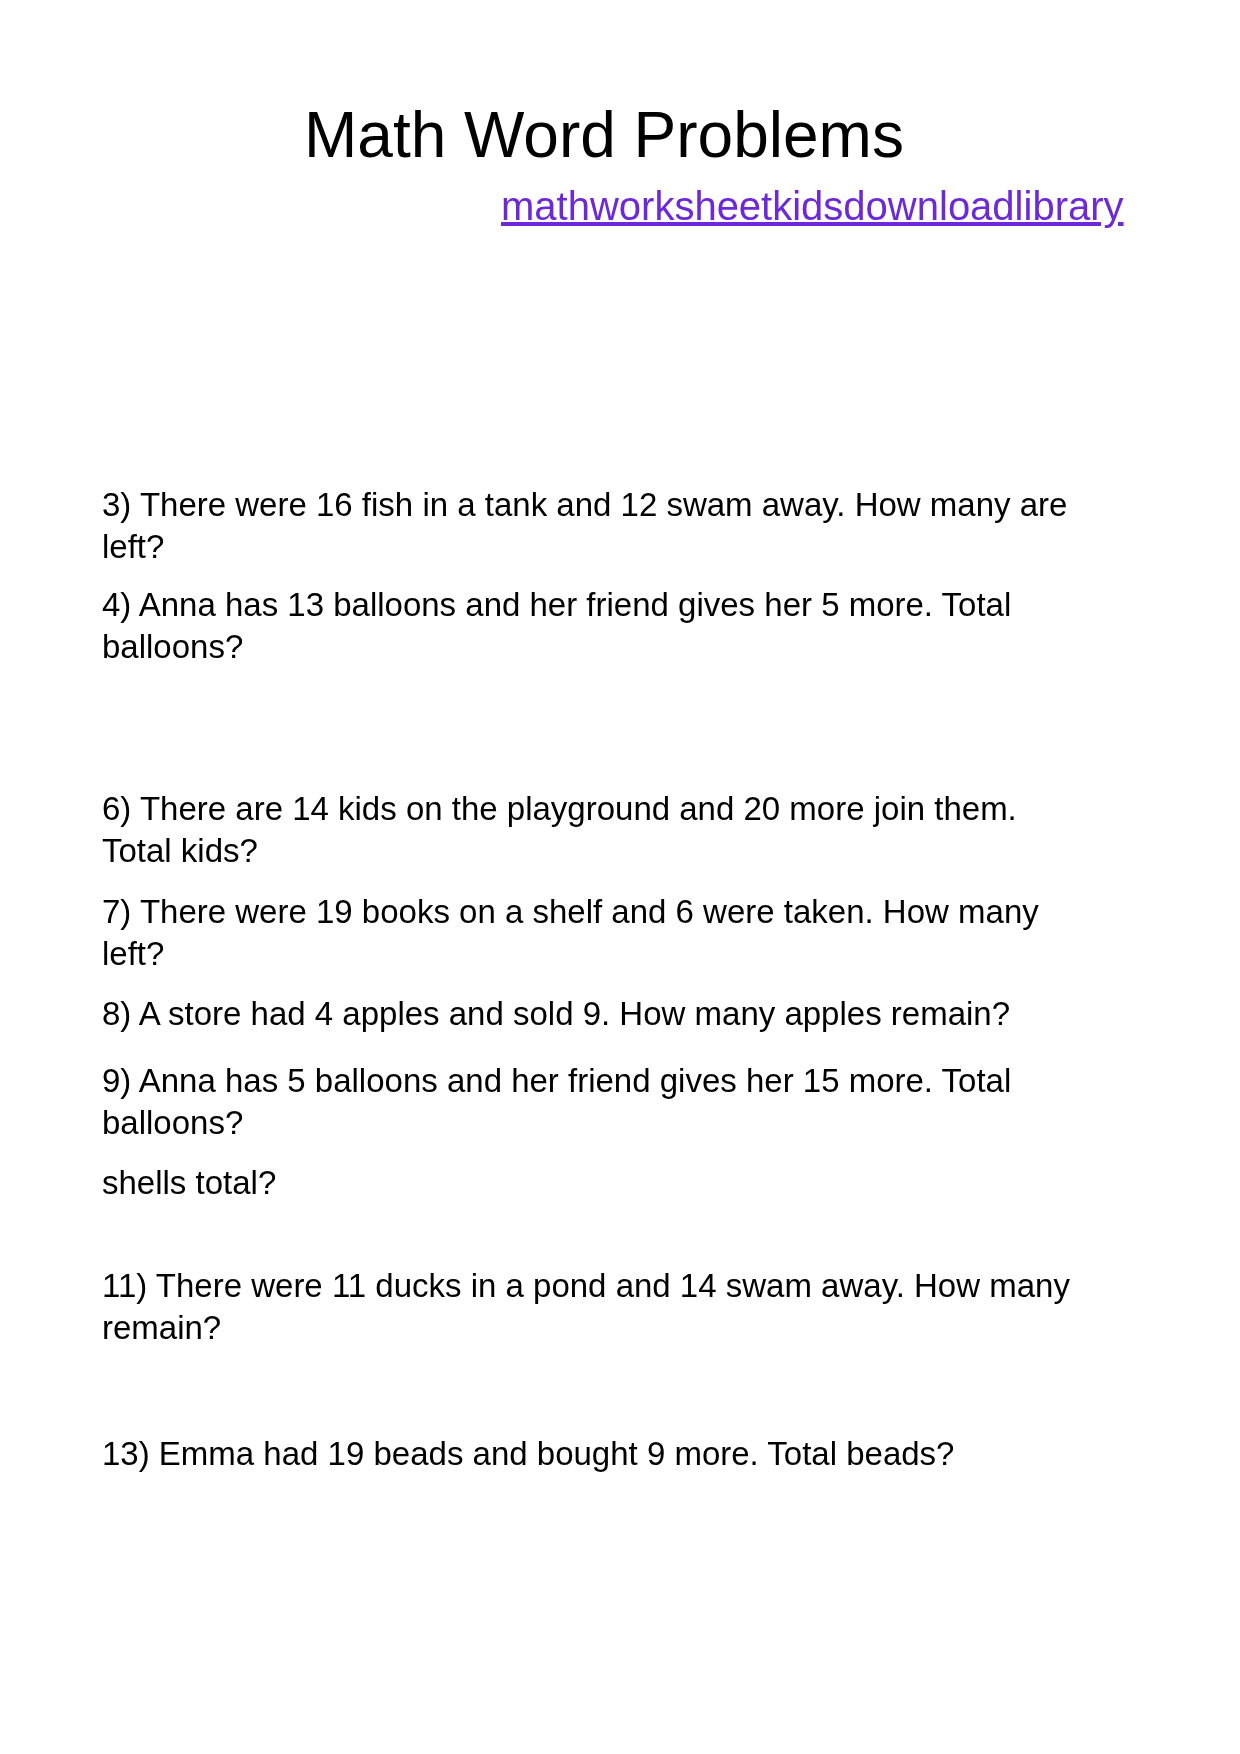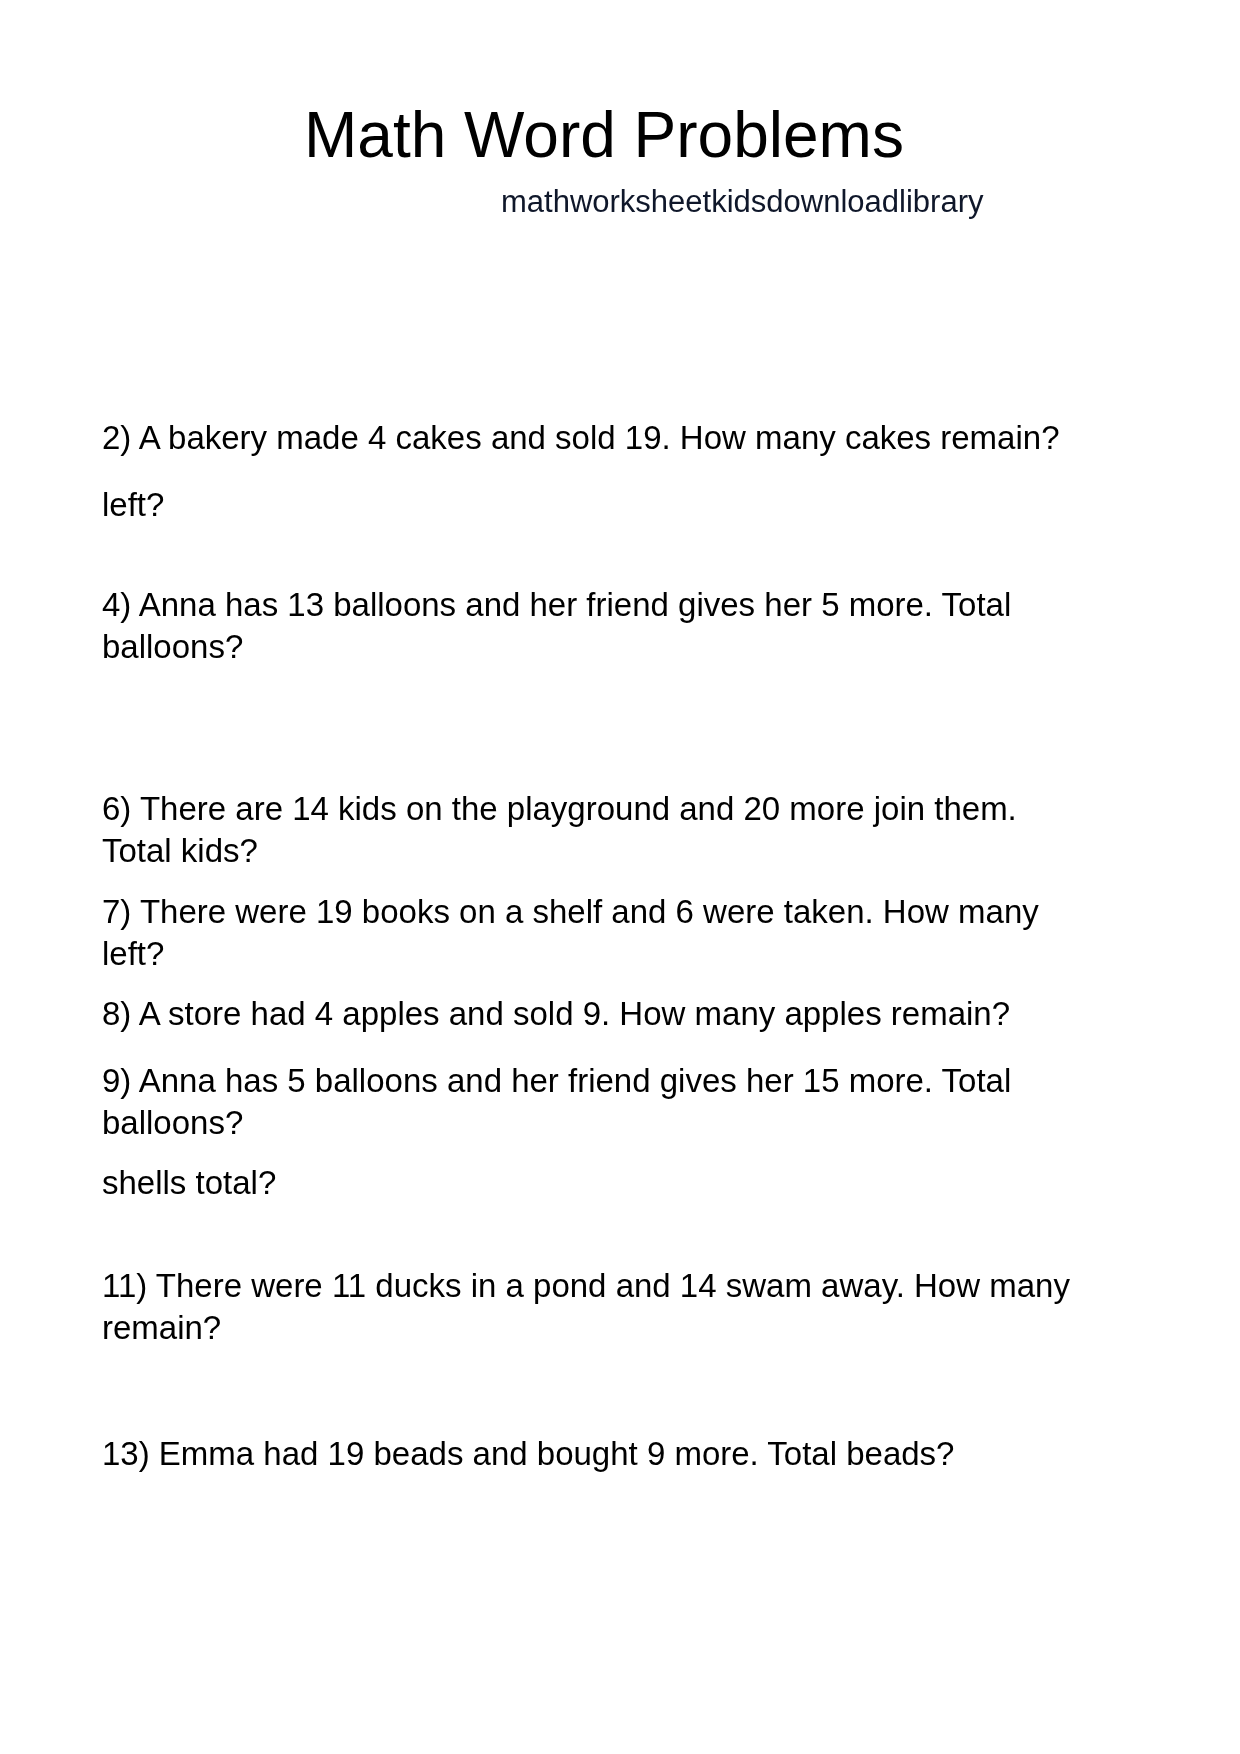--- a/index.html
+++ b/index.html
@@ -30,24 +30,25 @@
       line-height: normal;
       white-space: nowrap;
       color: #000000;
       margin: 0;
       font-weight: normal;
     }
     .subtitle {
       position: absolute;
       left: 501px;
       top: 184px;
-      font-size: 31px;
+      font-size: 40px;
       line-height: normal;
       white-space: nowrap;
-      color: #0f172a;
+      color: #6d28d9;
+      text-decoration: underline;
     }
     .problem {
       position: absolute;
       left: 102px;
       width: 1060px;
       font-size: 33px;
       line-height: 42px;
       color: #000000;
     }
     .problem .line {
@@ -57,25 +58,23 @@
   </style>
 </head>
 <body>
 
 <div class="page">
 
   <h1 class="title">Math Word Problems</h1>
   <div class="subtitle">mathworksheetkidsdownloadlibrary</div>
 
 
-  <div class="problem" style="top:417px">
-    <span class="line">2) A bakery made 4 cakes and sold 19. How many cakes remain?</span>
-  </div>
 
   <div class="problem" style="top:484px">
+    <span class="line">3) There were 16 fish in a tank and 12 swam away. How many are</span>
     <span class="line">left?</span>
   </div>
 
   <div class="problem" style="top:584px">
     <span class="line">4) Anna has 13 balloons and her friend gives her 5 more. Total</span>
     <span class="line">balloons?</span>
   </div>
 
 
   <div class="problem" style="top:788px">

